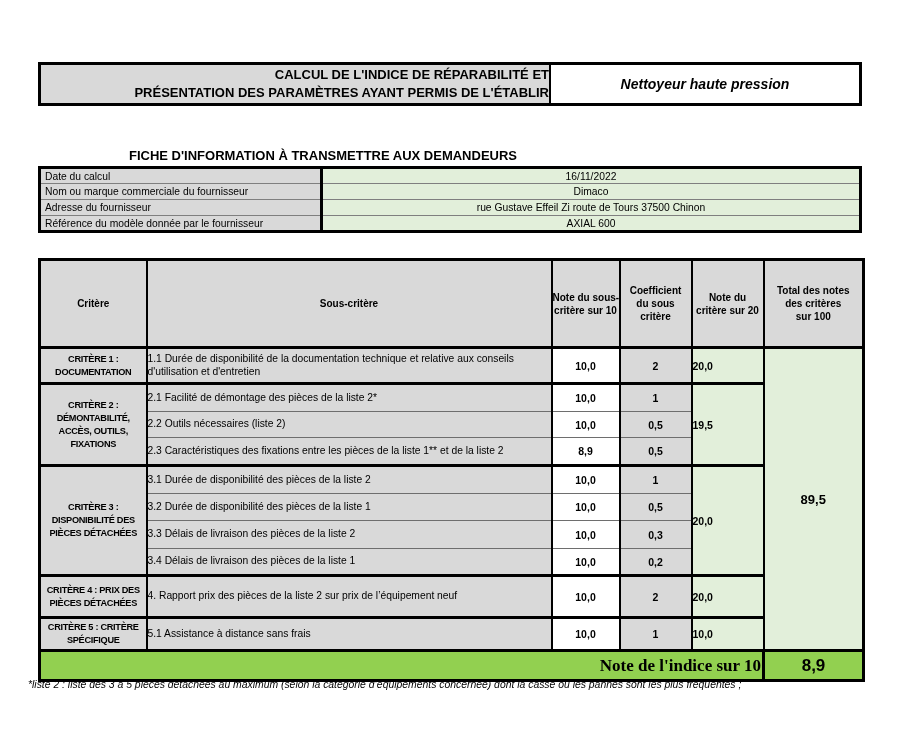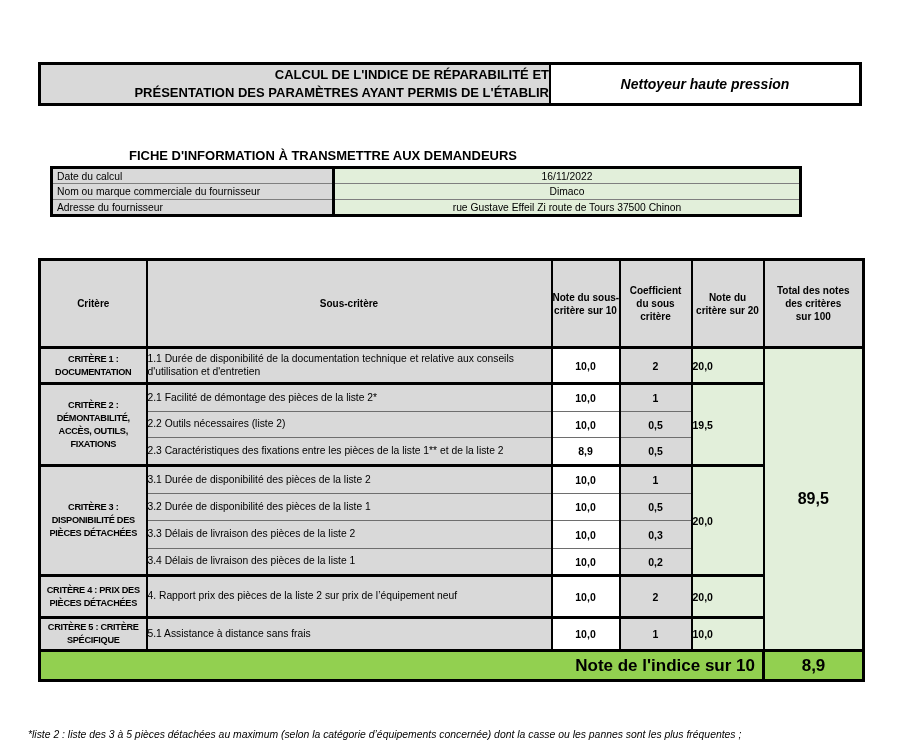--- a/index.html
+++ b/index.html
@@ -26,21 +26,21 @@
   }
 
   
   .subheader{
     left:38px;top:120px;width:570px;text-align:center;
     font-weight:bold;font-size:13px;line-height:15px;margin-top:28px;
   }
 
   
   table{border-collapse:collapse;}
-  .info-table{left:50px;top:166px;width:752px;border:3px solid #000;table-layout:fixed;}
+  .info-table{left:38px;top:166px;width:824px;border:3px solid #000;table-layout:fixed;}
   .info-table td{height:16px;padding:0 4px;font-size:10.3px;box-sizing:border-box;}
   .info-table tr + tr td{border-top:1px solid #7f7f7f;}
   .info-table td.il{width:282px;background:#d9d9d9;border-right:3px solid #000;}
   .info-table td.iv{background:#e2efda;text-align:center;}
 
   
   .main-table{left:38px;top:258px;width:824px;border:3px solid #000;table-layout:fixed;}
   .main-table th,.main-table td{box-sizing:border-box;vertical-align:middle;}
   .main-table th{
     background:#d9d9d9;font-weight:bold;font-size:10px;line-height:13px;
@@ -52,32 +52,32 @@
     background:#d9d9d9;font-weight:bold;font-size:9.2px;letter-spacing:-0.3px;
     line-height:13px;text-align:center;white-space:pre;margin-left:44px;
   }
   td.sub{
     background:#d9d9d9;font-size:10.3px;line-height:12.5px;
     text-align:left;padding:2px 0;
   }
   td.note10{background:#fff;font-weight:bold;font-size:10.5px;text-align:center;}
   td.coef{background:#d9d9d9;font-weight:bold;font-size:10.5px;text-align:center;}
   td.note20{background:#e2efda;font-weight:bold;font-size:10.5px;}
-  td.total{background:#e2efda;font-weight:bold;font-size:16px;text-align:center;}
+  td.total{background:#e2efda;font-weight:bold;font-size:13px;text-align:center;}
   tr.grp td{border-top:3px solid #000;}
   td.sep{border-top:1px solid #6e6e6e;margin-top:12px;}
   tr.final td{
     border-top:3px solid #000;background:#92d050;font-weight:bold;
   }
-  td.final-label{font-size:17px;text-align:right;padding-right:7px;}
+  td.final-label{font-size:17px;text-align:right;padding-right:1px;font-family:Liberation Serif, serif;}
   td.final-value{font-size:17px;text-align:center;border-left:3px solid #000;}
 
   
   .footnotes{
-    left:28px;top:726px;width:792px;font-style:italic;font-size:10.4px;line-height:18px;
+    left:28px;top:676px;width:792px;font-style:italic;font-size:10.4px;line-height:18px;
   }
 </style>
 </head>
 <body>
 
 <div class="abs header-box">
   <div class="header-title">
     <div>CALCUL DE L'INDICE DE RÉPARABILITÉ ET</div>
     <div>PRÉSENTATION DES PARAMÈTRES AYANT PERMIS DE L'ÉTABLIR</div>
   </div>
@@ -94,20 +94,24 @@
       <td class="il">Date du calcul</td>
       <td class="iv">16/11/2022</td>
     </tr>
     <tr>
       <td class="il">Nom ou marque commerciale du fournisseur</td>
       <td class="iv">Dimaco</td>
     </tr>
     <tr>
       <td class="il">Adresse du fournisseur</td>
       <td class="iv">rue Gustave Effeil  Zi route de Tours 37500 Chinon</td>
+    </tr>
+    <tr>
+      <td class="il">Référence du modèle donnée par le fournisseur</td>
+      <td class="iv">AXIAL  600</td>
     </tr>
   </tbody>
 </table>
 
 <table class="abs main-table">
   <colgroup>
     <col style="width:107px">
       <col style="width:405px">
       <col style="width:68px">
     <col style="width:72px">

